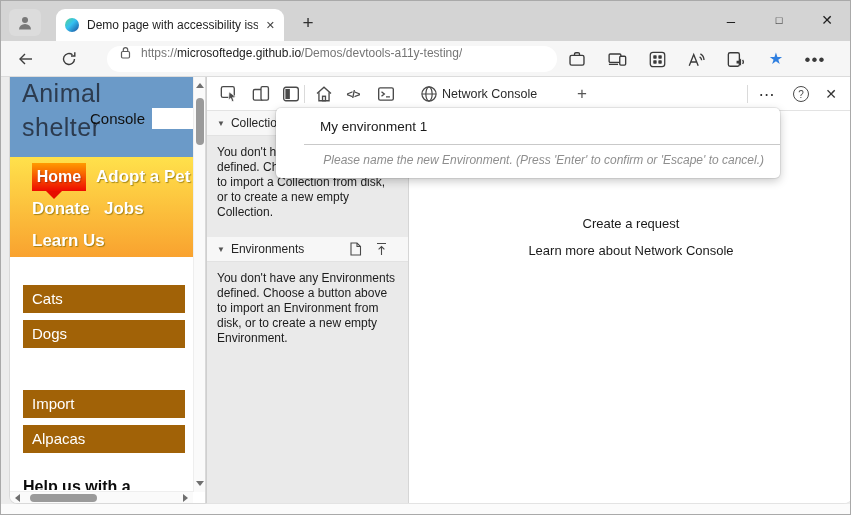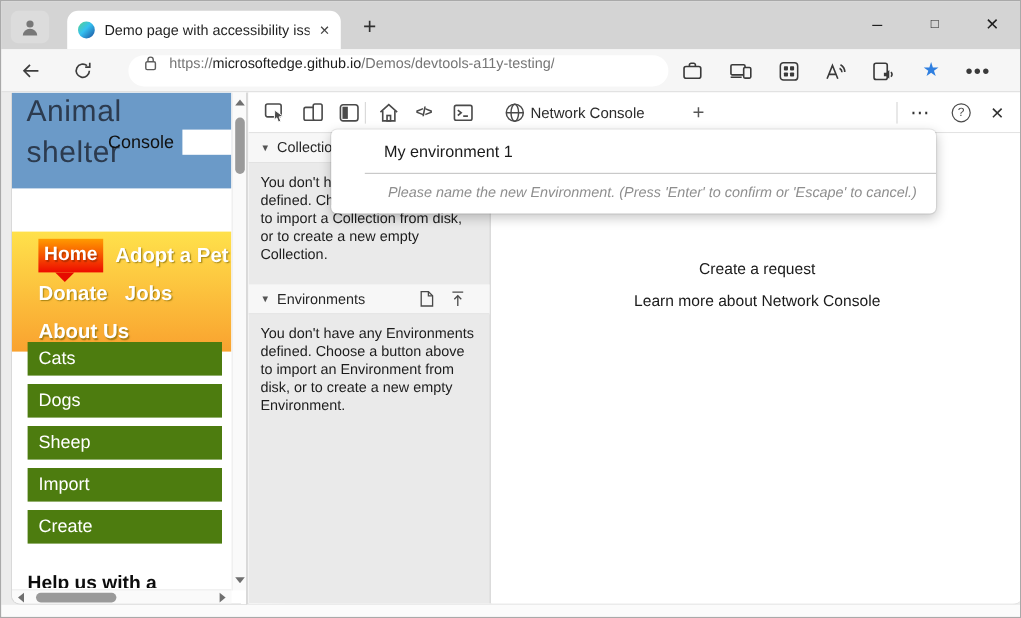--- a/index.html
+++ b/index.html
@@ -51,34 +51,34 @@
           border:1px solid #d9d9d9; border-top:none; border-radius:0 0 0 8px; overflow:hidden; }
   .page-content { position:absolute; left:0; top:0; width:183px; height:413px; overflow:hidden; }
   .site-header { position:absolute; left:0; top:0; width:100%; height:80px; background:#6b9ac8; }
   .site-title { position:absolute; left:12px; font-size:25px; color:#2c3b4f; letter-spacing:0.5px; }
   .site-title.l1 { top:2px; }
   .site-title.l2 { top:36px; }
   .search-label { position:absolute; left:80px; top:33px; font-size:15px; color:#101010; }
   .search-input { position:absolute; left:142px; top:31px; width:44px; height:21px;
                   border:none; background:#fff; outline:none; }
   .site-nav { position:absolute; left:0; top:80px; width:100%; height:100px;
-              background:linear-gradient(#ffe14b,#f9a22f);margin-top:36px; }
+              background:linear-gradient(#ffe14b,#f9a22f); }
   .nav-link { position:absolute; font-size:17px; font-weight:bold; color:#fff;
               text-shadow:1px 1px 1px rgba(130,105,0,0.7); cursor:pointer; }
   .home-tag { position:absolute; left:22px; top:6px; width:54px; height:28px;
               background:linear-gradient(#ff9b00,#ee0b00); display:flex; align-items:center;
               justify-content:center; font-size:16px; font-weight:bold; color:#fff;
               text-shadow:1px 1px 1px rgba(120,30,0,0.5); cursor:pointer; }
   .home-tag::after { content:""; position:absolute; left:14px; top:100%;
                      border:8px solid transparent; border-top-color:#e60b00; }
   .lnk-adopt { left:86px; top:10px; }
   .lnk-donate { left:22px; top:42px; }
   .lnk-jobs { left:94px; top:42px; }
   .lnk-about { left:22px; top:74px; }
-  .animal-btn { position:absolute; left:13px; width:162px; height:28px; background:#4d7c0f;
+  .animal-btn { position:absolute; left:13px; width:162px; height:28px; background:#a16207;
                 color:#fff; font-size:15px; line-height:28px; padding-left:9px; cursor:pointer; }
   .footer-heading { position:absolute; left:13px; top:401px; font-size:16px; font-weight:bold;
                     color:#0c0c0c; }
 
   
   .vscroll { position:absolute; top:0; right:0; width:12px; height:415px; background:#fafafa;
              border-left:1px solid #eee; }
   .hscroll { position:absolute; left:0; bottom:0; height:12px; width:183px; background:#fafafa;
              border-top:1px solid #eee; }
   .sb-thumb-v { position:absolute; left:2px; top:21px; width:8px; height:47px;
@@ -246,27 +246,26 @@
         <div class="site-title l1">Animal</div>
         <div class="site-title l2">shelter</div>
         <div class="search-label">Console</div>
         <input class="search-input" style="">
       </div>
       <div class="site-nav">
         <div class="home-tag">Home</div>
         <span class="nav-link lnk-adopt">Adopt a Pet</span>
         <span class="nav-link lnk-donate">Donate</span>
         <span class="nav-link lnk-jobs">Jobs</span>
-        <span class="nav-link lnk-about">About Us</span>
+        <span class="nav-link lnk-about">Learn Us</span>
       </div>
       <div class="animal-btn" style="top:208px">Cats</div>
       <div class="animal-btn" style="top:243px">Dogs</div>
-      <div class="animal-btn" style="top:278px">Sheep</div>
       <div class="animal-btn" style="top:313px">Import</div>
-      <div class="animal-btn" style="top:348px">Create</div>
+      <div class="animal-btn" style="top:348px">Alpacas</div>
       <div class="footer-heading">Help us with a</div>
     </div>
     <div class="vscroll">
       <span class="tri up"></span>
       <span class="sb-thumb-v"></span>
       <span class="tri down"></span>
     </div>
     <div class="hscroll">
       <span class="tri left"></span>
       <span class="sb-thumb-h"></span>

